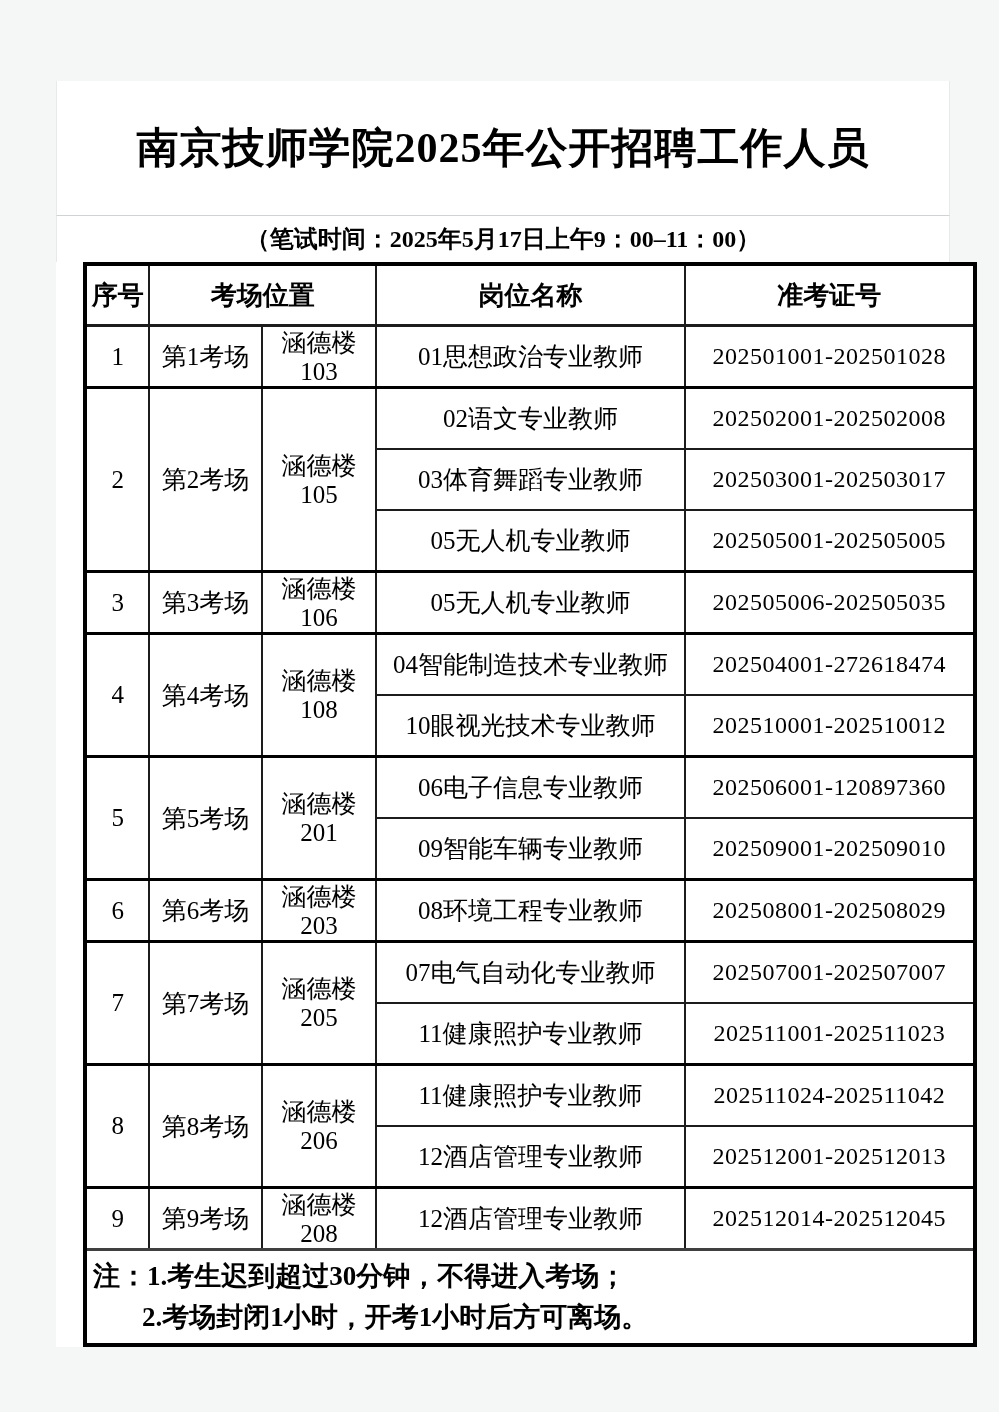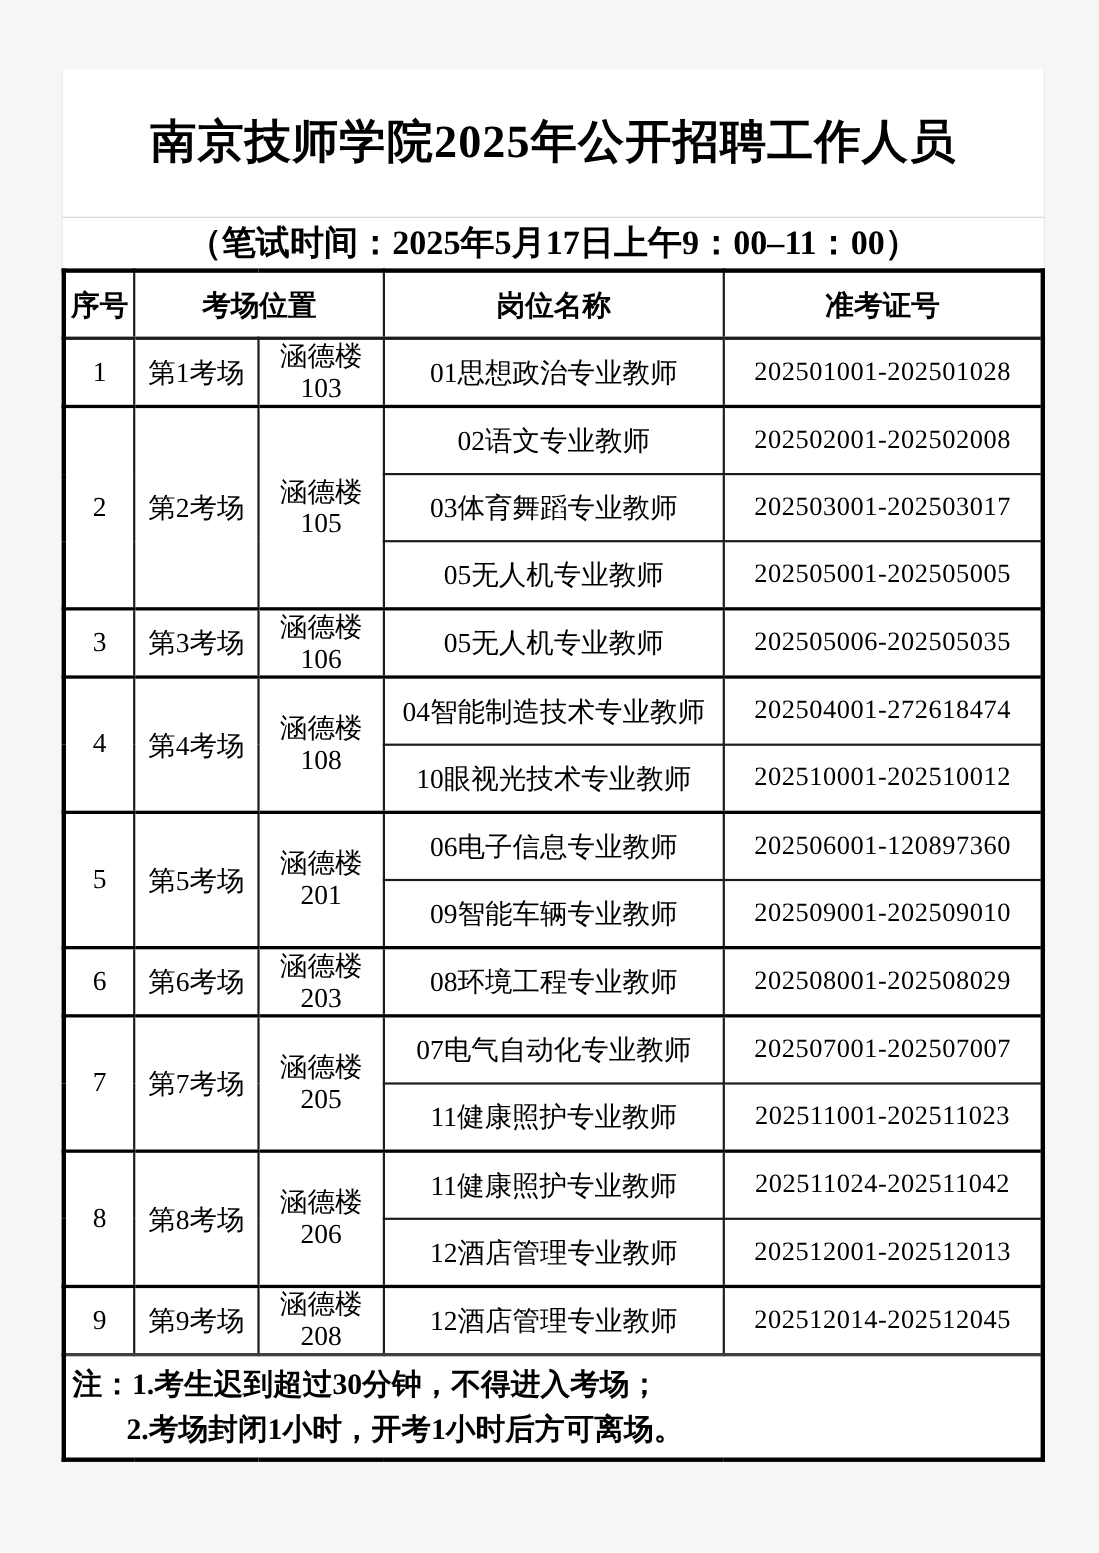--- a/index.html
+++ b/index.html
@@ -12,21 +12,21 @@
   .canvas {
     position: relative;
     width: 999px;
     height: 1412px;
     background: #f5f6f6;
     overflow: hidden;
   }
   .content {
     position: absolute;
     left: 56px;
-    top: 63px;
+    top: 81px;
     width: 894px;
     background: #ffffff;
   }
   .title-block {
     height: 134px;
     border-left: 1px solid #e7eaea;
     border-right: 1px solid #e7eaea;
     display: flex;
     flex-direction: column;
     justify-content: center;
@@ -41,29 +41,30 @@
     white-space: nowrap;
   }
   .subtitle {
     height: 46px;
     border-top: 1px solid #cfd3d3;
     border-left: 1px solid #e7eaea;
     border-right: 1px solid #e7eaea;
     display: flex;
     justify-content: center;
     align-items: center;
-    font-size: 31px;
+    font-size: 24px;
     font-weight: bold;
     white-space: nowrap;
   }
   table.exam-table {
     border-collapse: collapse;
     table-layout: fixed;
     width: 894px;
     background: #ffffff;
+    margin-left: 27px;
   }
   table.exam-table th,
   table.exam-table td {
     border: 2px solid #1c1c1c;
     text-align: center;
     vertical-align: middle;
     padding: 0;
     overflow: hidden;
   }
   table.exam-table {

